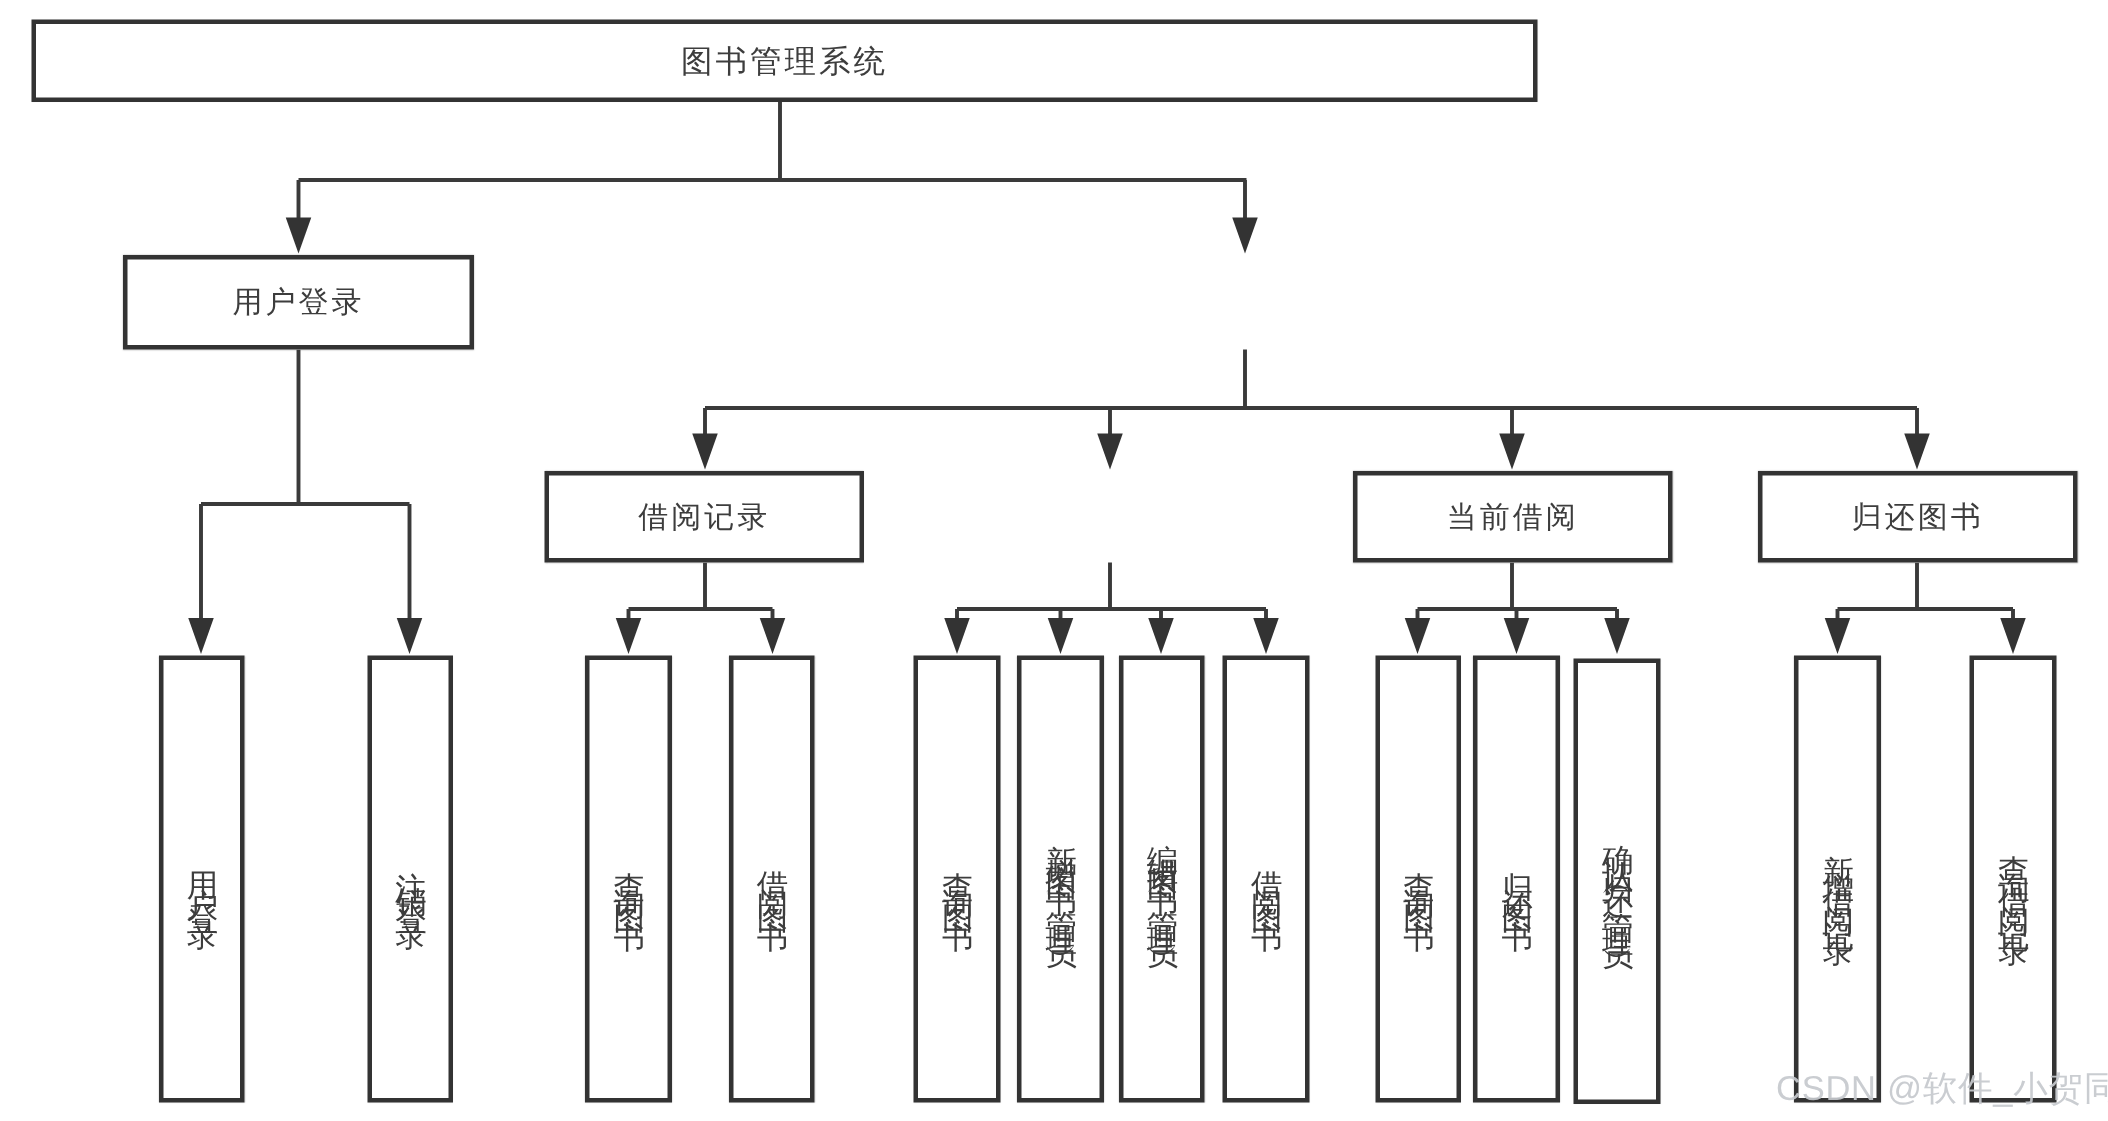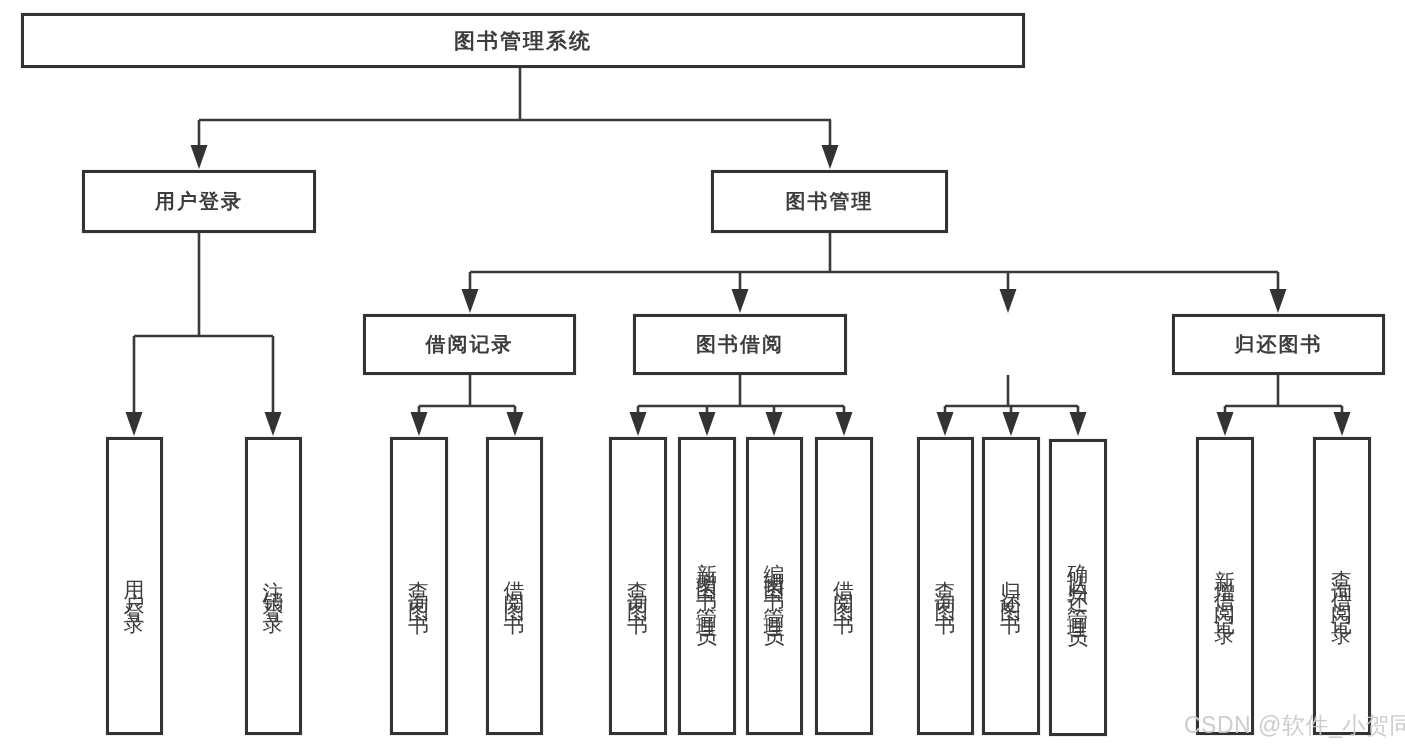--- a/index.html
+++ b/index.html
@@ -41,21 +41,20 @@
     display: flex;
     align-items: center;
     justify-content: center;
     color: var(--text, #3d3d3d);
     box-shadow: 0 0 1px rgba(60,60,60,0.45);
   }
   .hlabel {
     font-size: 20px;
     letter-spacing: 2px;
     white-space: nowrap;
-    font-weight: bold;
   }
   .root-label { font-size: 21px; }
   .vlabel {
     writing-mode: vertical-rl;
     text-orientation: mixed;
     font-size: 21px;
     letter-spacing: 11px;
     line-height: 1;
   }
   .leaf-long .vlabel { letter-spacing: 9px; }
@@ -126,29 +125,26 @@
     </g>
   </svg>
 
   <div class="box" style="left:21px;top:13px;width:1004px;height:55px">
     <span class="hlabel root-label">图书管理系统</span>
   </div>
 
   <div class="box" style="left:82px;top:170px;width:234px;height:63px">
     <span class="hlabel">用户登录</span>
   </div>
-  <div class="box" style="left:711px;top:170px;width:237px;height:63px">
-    <span class="hlabel">图书管理</span>
-  </div>
 
   <div class="box" style="left:363px;top:314px;width:213px;height:61px">
     <span class="hlabel">借阅记录</span>
   </div>
-  <div class="box" style="left:633px;top:314px;width:214px;height:61px">
-    <span class="hlabel">图书借阅</span>
+  <div class="box" style="left:902px;top:314px;width:213px;height:61px">
+    <span class="hlabel">当前借阅</span>
   </div>
   <div class="box" style="left:1172px;top:314px;width:213px;height:61px">
     <span class="hlabel">归还图书</span>
   </div>
 
   <div class="box" style="left:106px;top:437px;width:57px;height:298px">
     <span class="vlabel">用户登录</span>
   </div>
   <div class="box" style="left:245px;top:437px;width:57px;height:298px">
     <span class="vlabel">注销登录</span>

